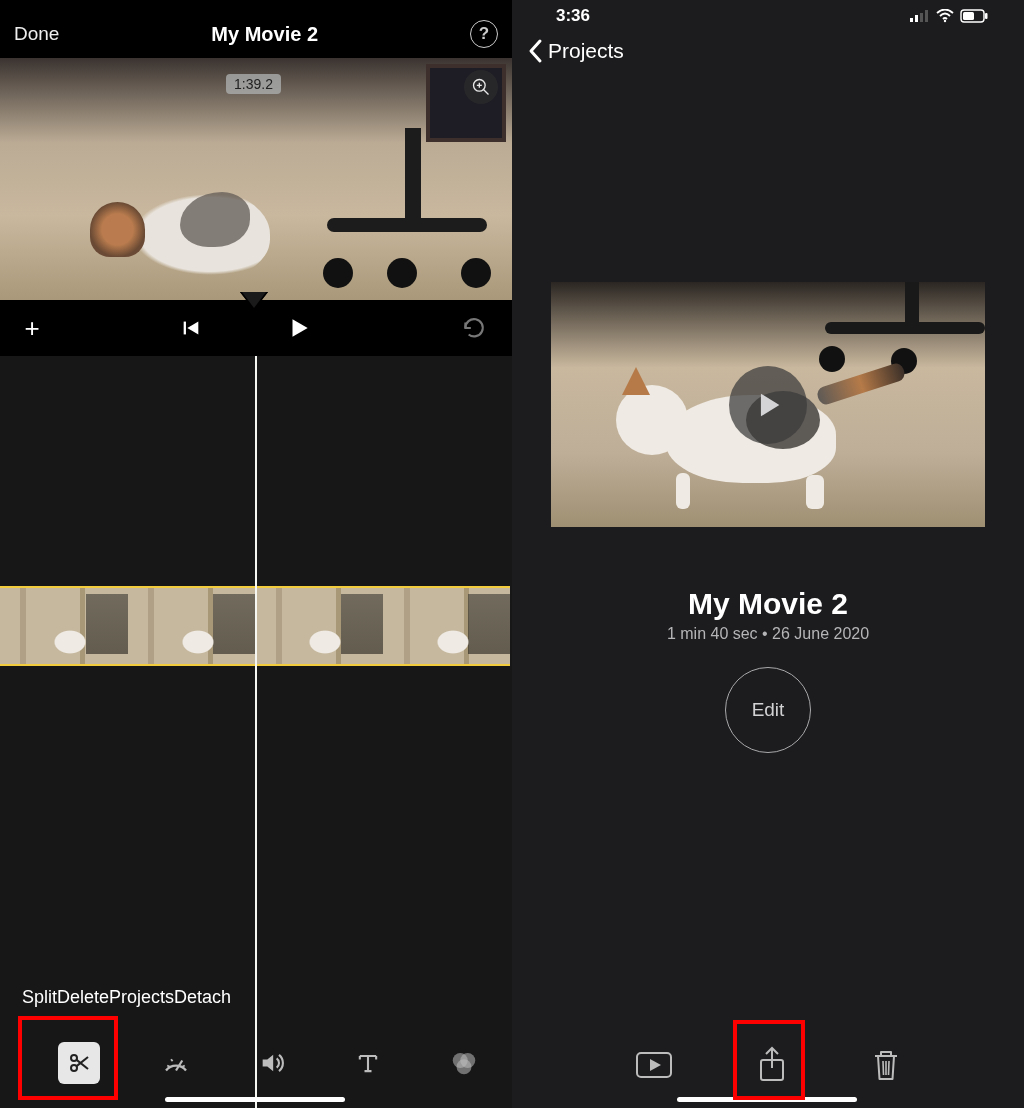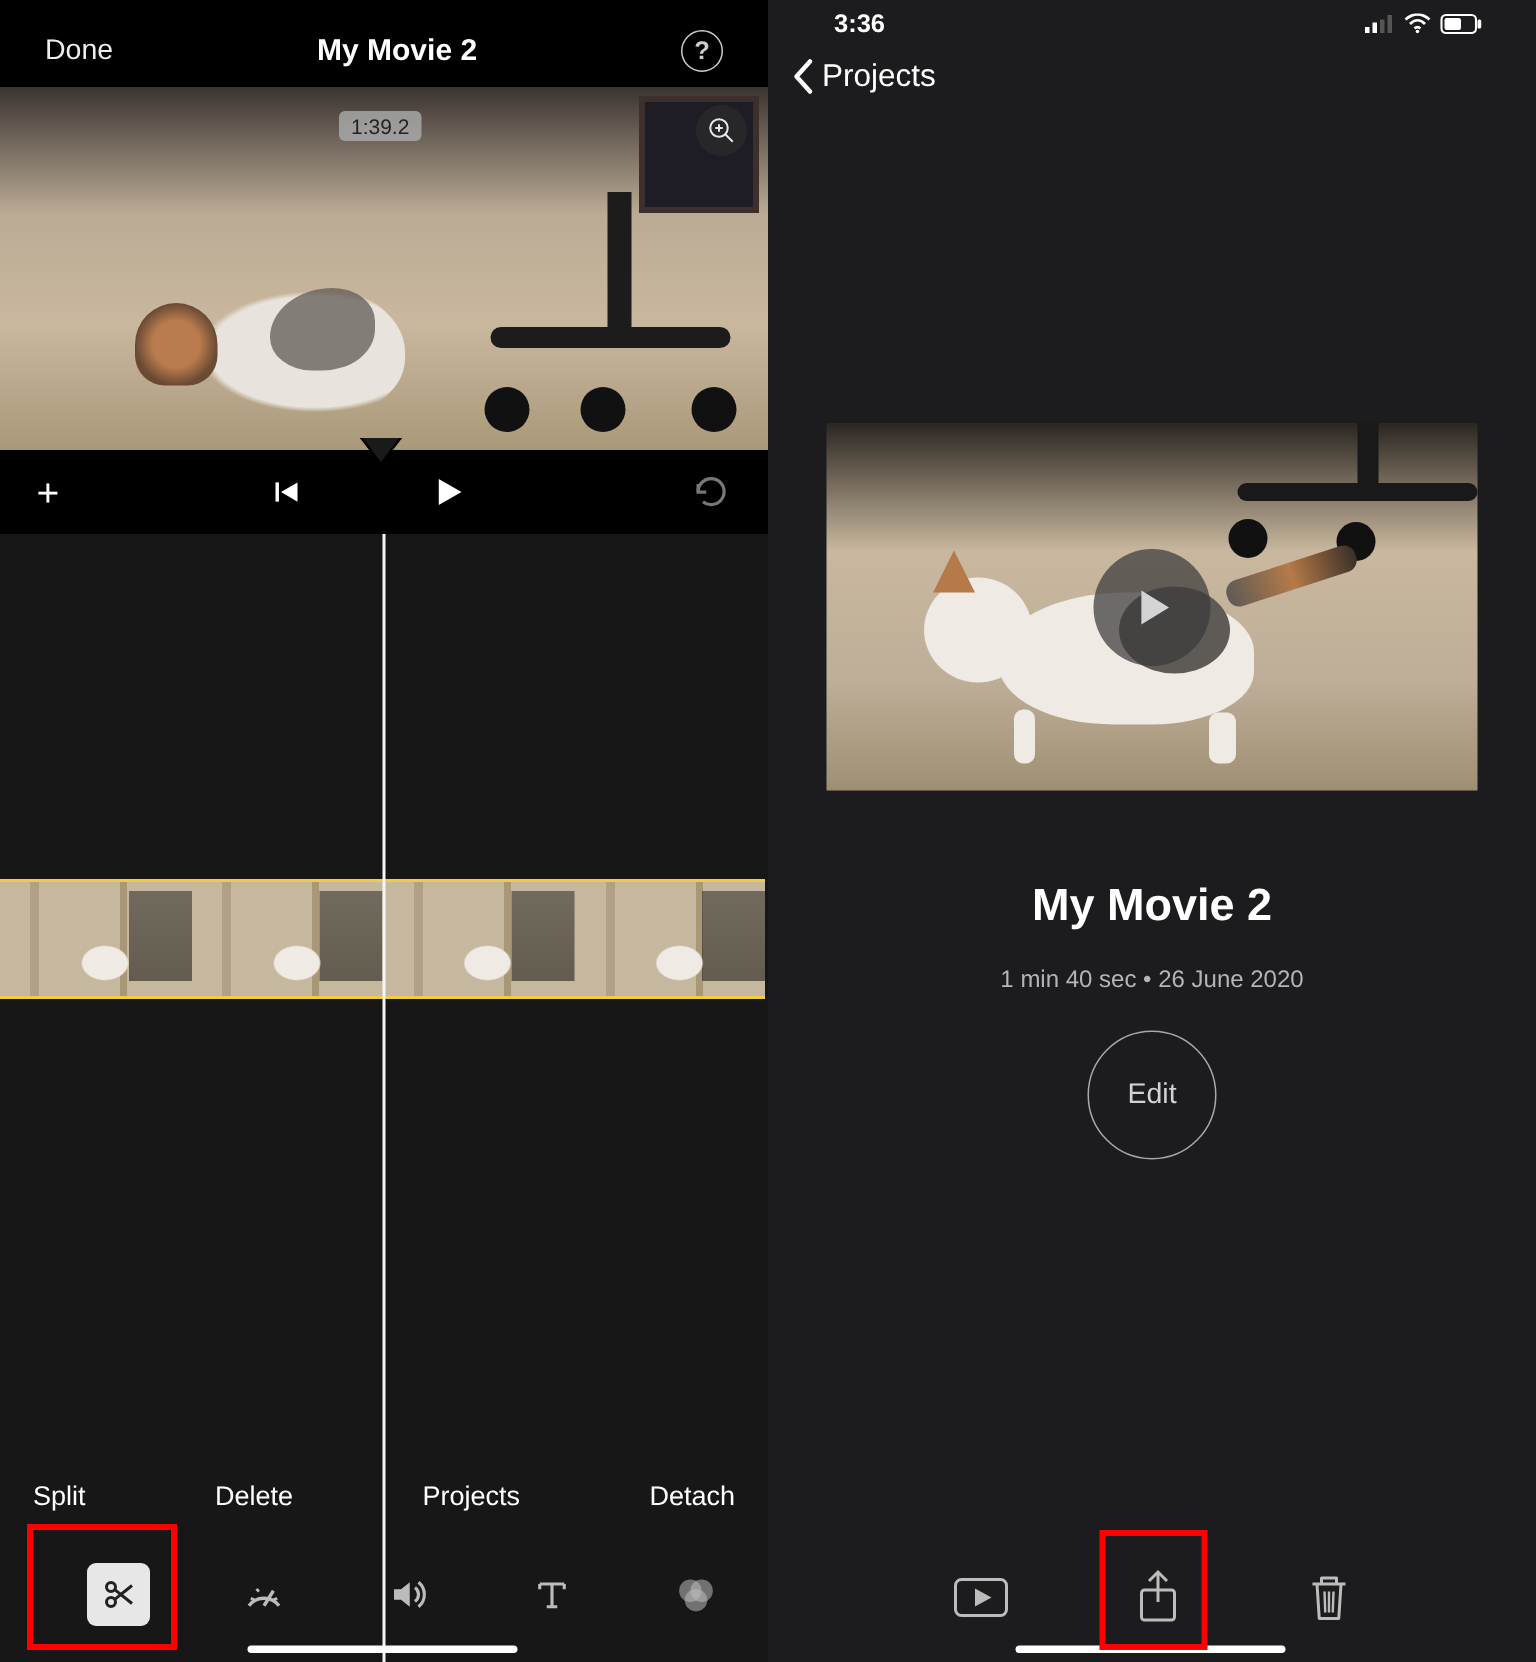--- a/index.html
+++ b/index.html
@@ -11,21 +11,21 @@
     display: flex;
     overflow: hidden;
   }
   .pane { width: 512px; height: 1108px; display: flex; flex-direction: column; position: relative; }
   .left { background: #000; }
   .right { background: #1c1c1e; }
 
   
   .editor-top {
     display: flex; align-items: center; justify-content: space-between;
-    padding: 20px 30px 10px; color: #fff;
+    padding: 20px 14px 10px; color: #fff;
   }
   .done { font-size: 19px; color: #eee; }
   .title { font-size: 20px; font-weight: 700; color: #fff; }
   .help-circle {
     width: 28px; height: 28px; border-radius: 50%;
     border: 1.6px solid #ccc; display: flex; align-items: center; justify-content: center;
     font-size: 17px; color: #ccc; font-weight: 600;
   }
   .preview {
     height: 242px; position: relative;
@@ -104,21 +104,21 @@
     border-radius:50%;
   }
   .clip-strip .frame::before{
     content:""; position:absolute; right:0; top:6px; width:42px; height:60px;
     background: linear-gradient(#1d1d1d,#000);
     opacity:.5;
   }
 
   .clip-actions {
     position:absolute; bottom:100px; left:0; width:512px;
-    display:flex; gap:26px; justify-content:space-between; padding:0 22px;
+    display:flex; justify-content:flex-start; padding:0 22px;
     font-size:18px; color:#fff;
   }
 
   .bottom-tools {
     position:absolute; bottom:24px; left:0; width:512px;
     display:flex; align-items:center; justify-content:space-around;
   }
   .redbox {
     position:absolute; left:18px; bottom:8px; width:100px; height:84px;
     border:4px solid #f00;
@@ -169,21 +169,21 @@
   .chairR .pole{position:absolute;left:140px;top:0;width:14px;height:70px;background:#191919;}
   .chairR .bar{position:absolute;left:60px;top:58px;width:160px;height:12px;background:#191919;border-radius:6px;}
   .chairR .wA{position:absolute;left:54px;top:82px;width:26px;height:26px;background:#111;border-radius:50%;}
   .chairR .wB{position:absolute;left:126px;top:84px;width:26px;height:26px;background:#111;border-radius:50%;}
   .playoverlay {
     position:absolute; left:50%; top:50%; transform:translate(-50%,-50%);
     width:78px; height:78px; border-radius:50%; background:#3a3a3ab8;
     display:flex; align-items:center; justify-content:center;
   }
   .ptitle { margin-top:60px; color:#fff; font-size:30px; font-weight:700;}
-  .pmeta  { margin-top:24px; color:#b5b5b8; font-size:16px;}
+  .pmeta  { margin-top:4px; color:#b5b5b8; font-size:16px;}
   .editcircle {
     margin-top:24px; width:86px; height:86px; border-radius:50%;
     border:1.5px solid #a9a9ac; color:#d2d2d4; font-size:19px;
     display:flex; align-items:center; justify-content:center;
   }
 
   .projbottom {
     position:absolute; bottom:24px; left:0; width:512px;
     display:flex; align-items:center; justify-content:center; gap:84px;
   }

